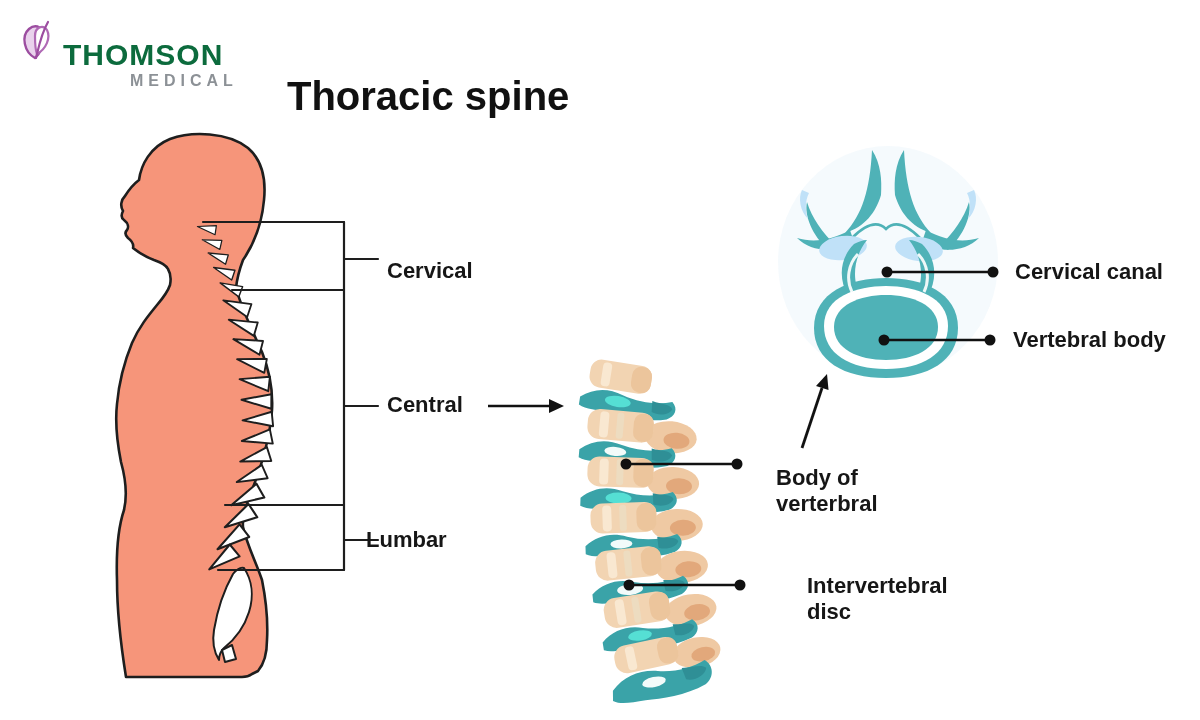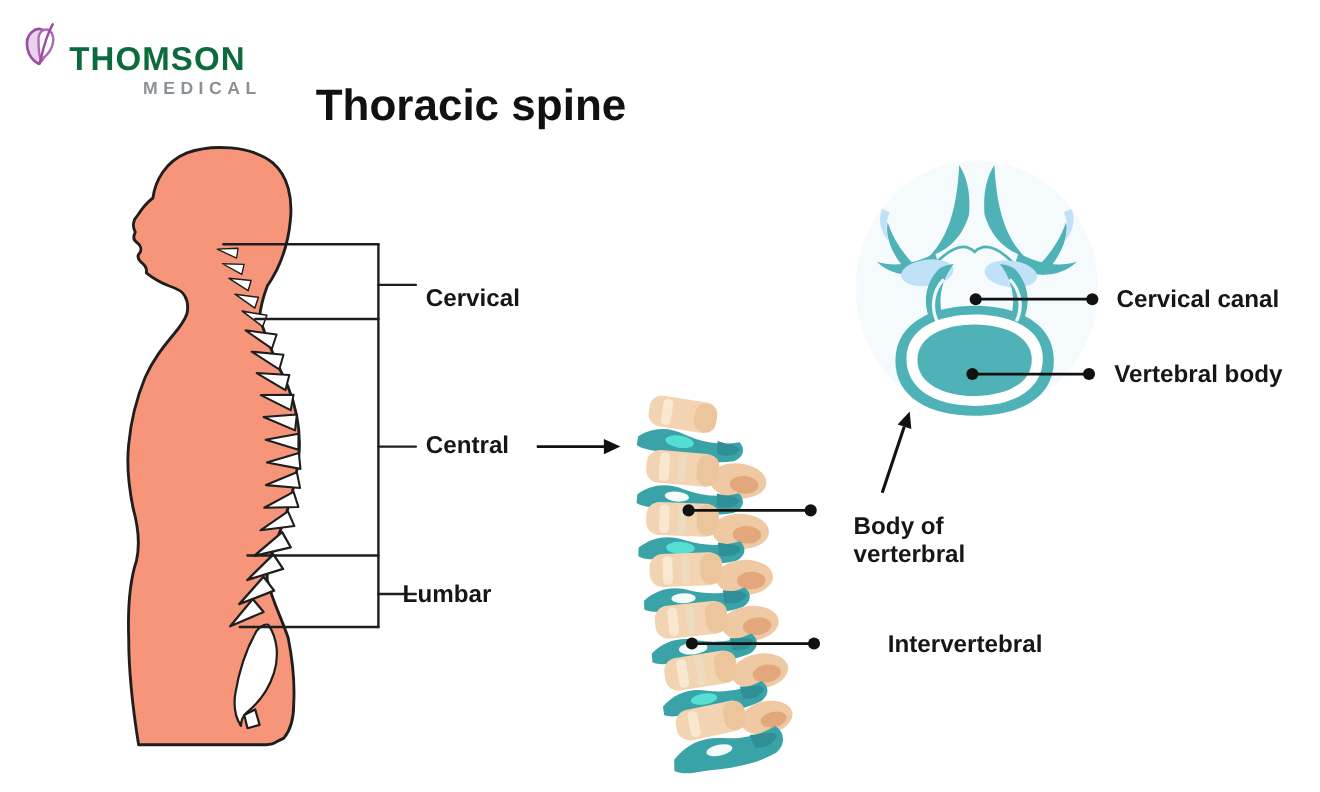--- a/index.html
+++ b/index.html
@@ -304,18 +304,19 @@
   <div class="dlabel lbl-thoracic">Central</div>
   <div class="dlabel lbl-lumbar">Lumbar</div>
 
   <div class="dlabel lbl-bodyof">
     <div>Body of</div>
     <div>verterbral</div>
   </div>
 
   <div class="dlabel lbl-ivdisc">
     <div>Intervertebral</div>
+    <div>disc</div>
   </div>
 
   <div class="dlabel lbl-canal">Cervical canal</div>
   <div class="dlabel lbl-vbody">Vertebral body</div>
 
 </div>
 
 </body></html>

